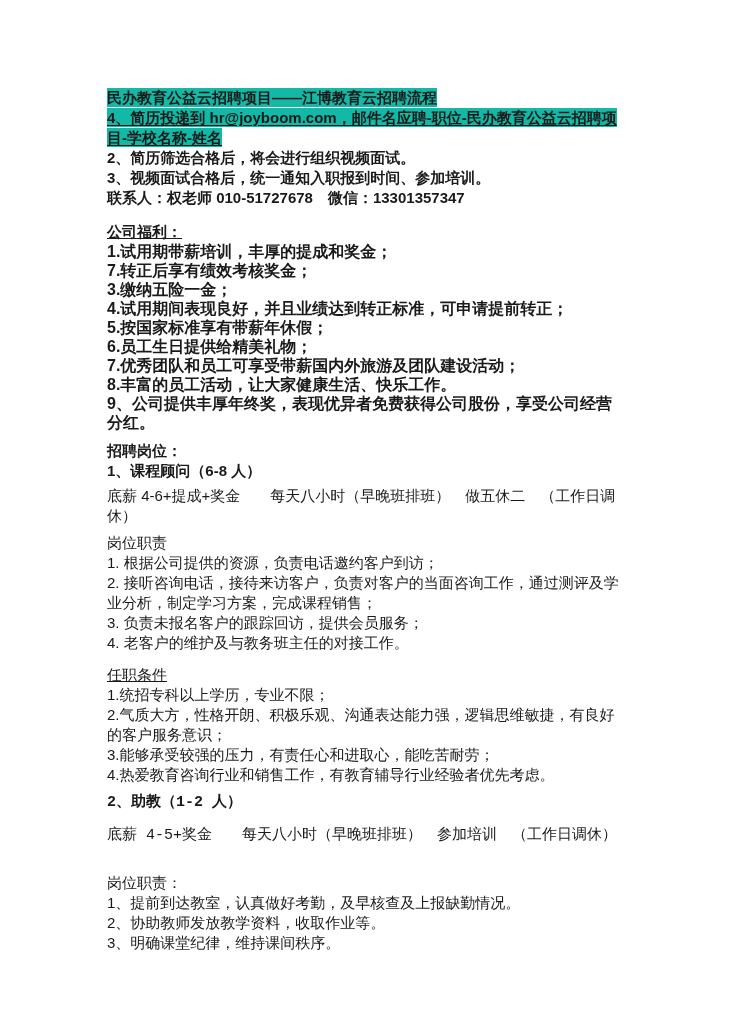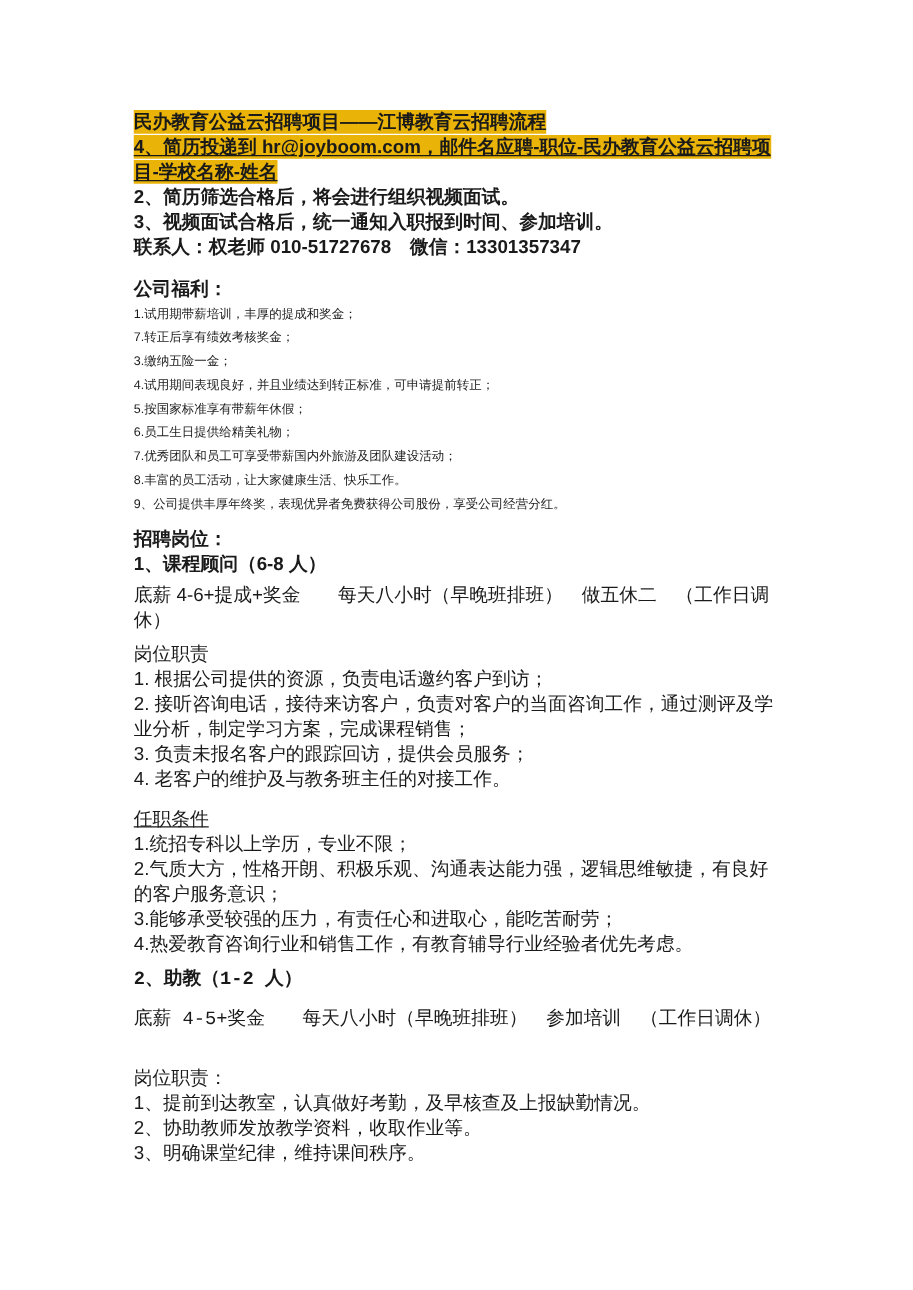--- a/index.html
+++ b/index.html
@@ -20,35 +20,35 @@
     position: absolute;
     left: 107px;
     top: 88px;
     width: 514px;
     font-size: 15px;
     line-height: 20px;
   }
   .content p { margin: 0; }
   .bold { font-weight: 700; }
   mark {
-    background: #eab308;
+    background: #14b8a6;
     color: inherit;
     padding: 1px 0;
   }
   .underline {
     text-decoration: underline;
     text-underline-offset: 2px;
   }
   .benefits p {
-    font-weight: 400;
-    font-size: 10px;
+    font-weight: 700;
+    font-size: 16px;
     line-height: 19px;
   }
   .serif { font-family: Liberation Mono, monospace; }
-  .mt-benefits { margin-top: 14px !important; }
+  .mt-benefits { margin-top: 14px !important; text-decoration: underline; }
   .mt-recruit  { margin-top: 9px  !important; }
   .mt-salary   { margin-top: 5px  !important; }
   .mt-duties   { margin-top: 7px  !important; }
   .mt-req      { margin-top: 12px !important; text-decoration: underline; }
   .mt-job2     { margin-top: 8px  !important; }
   .mt-salary2  { margin-top: 11px !important; }
   .mt-duties2  { margin-top: 27px !important; }
 </style>
 </head>
 <body>

